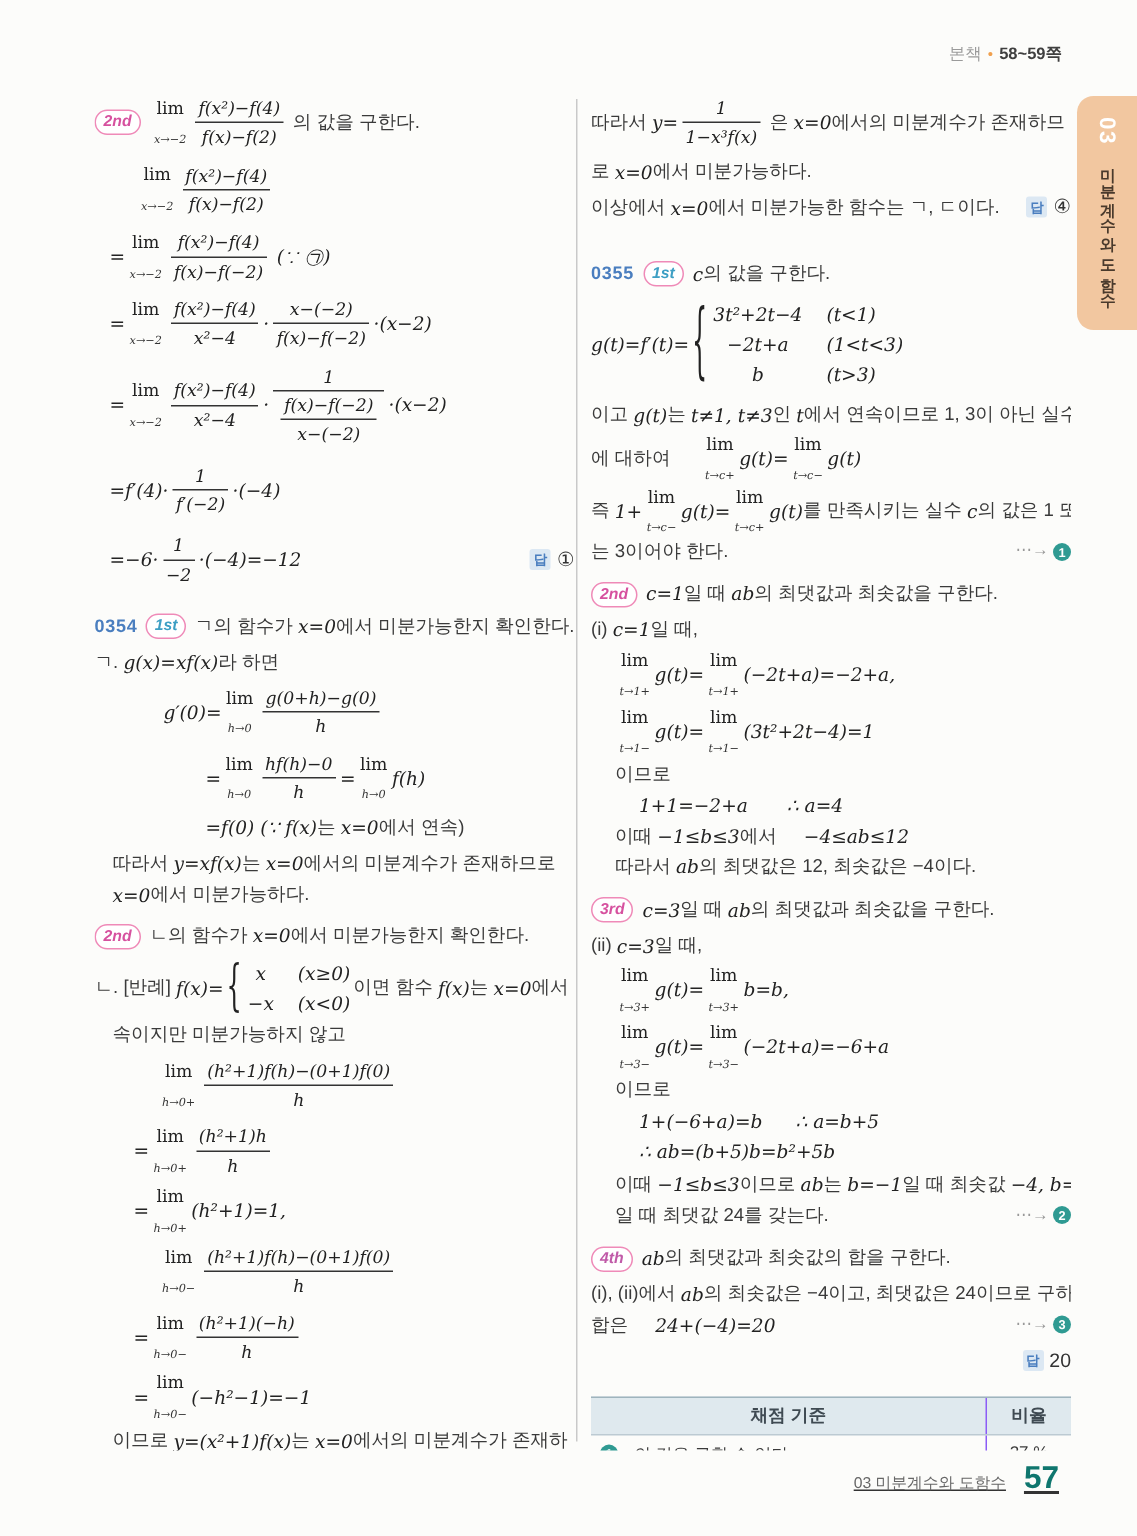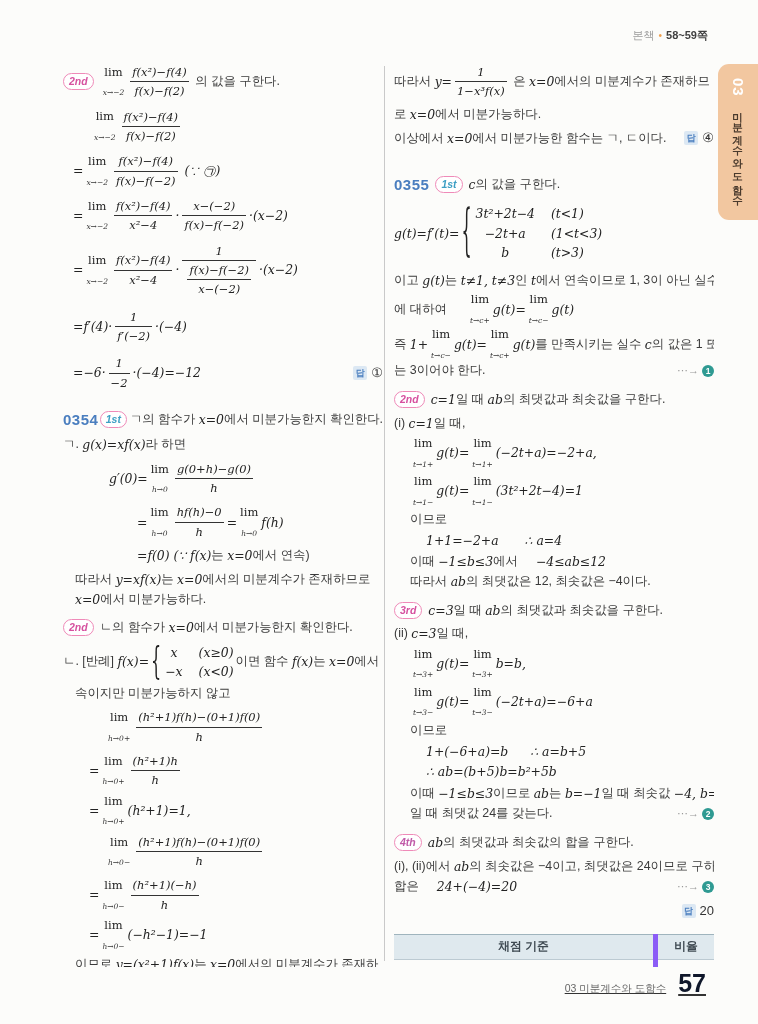--- a/index.html
+++ b/index.html
@@ -32,43 +32,43 @@
   .frac .m{font-size:11.5px;}
   .frac-bar{align-self:stretch;height:1px;background:#333;margin:1px 0;}
   .cases{display:inline-flex;align-items:center;margin:0 2px;}
   .brace{font-family:"DejaVu Serif",serif;font-style:normal;font-weight:300;font-size:16px;display:inline-block;
          transform-origin:center;margin-right:4px;color:#222;}
   .cases-grid{display:grid;grid-template-columns:auto auto;column-gap:16px;row-gap:2px;align-items:center;}
   .case-expr{justify-self:center;}
   .case-cond{justify-self:start;}
   .badge{border:1px solid #ef8ab8;border-radius:9px;padding:0 5px 1px;font-size:10.5px;font-weight:bold;
          font-style:italic;line-height:1.35;display:inline-block;margin-right:2px;background:#fff;}
-  .pnum{color:#4a7ebf;font-weight:bold;font-size:15px;letter-spacing:0.5px;}
+  .pnum{color:#4a7ebf;font-weight:bold;font-size:12px;letter-spacing:0.5px;}
   .sp{display:inline-block;}
   .fill{flex:1;}
   .ansWrap{display:inline-flex;align-items:center;gap:4px;}
   .ansBox{display:inline-flex;align-items:center;justify-content:center;width:14px;height:14px;
           background:#dce8f3;color:#4a7ebf;font-size:9px;border-radius:2px;font-weight:bold;}
   .ansVal{font-size:13px;color:#333;}
   .arrowWrap{display:inline-flex;align-items:center;gap:3px;}
   .arrowDots{color:#999;font-size:11px;}
   .circleNum{display:inline-flex;flex:none;align-items:center;justify-content:center;width:12px;height:12px;
              border-radius:50%;background:#2f9a92;color:#fff;font-size:8.5px;font-weight:bold;}
   
   .rubric{width:100%;border-collapse:collapse;margin:14px 0 20px;font-size:11.3px;table-layout:fixed;}
   .rubric th{background:#dfe9ee;color:#3f4a52;padding:4px 6px;font-size:11.8px;font-weight:bold;
              border-top:1px solid #9fb4bd;border-bottom:1px solid #bccad2;}
   .rubric td{padding:5px 6px;border-bottom:1px solid #dcdcdc;color:#3a3a3a;vertical-align:middle;}
   .rubric tr:last-child td{border-bottom:1px solid #9fb4bd;}
-  .rubric .ratio{width:44px;text-align:center;border-left:5px solid #8b5cf6;}
+  .rubric .ratio{width:44px;text-align:center;border-left:1px solid #8b5cf6;}
   .crit-cell{display:flex;align-items:center;gap:5px;white-space:normal;}
   
   .footer{position:absolute;bottom:26px;right:52px;display:flex;align-items:baseline;gap:12px;text-decoration:underline;}
   .footer-ch{font-size:10.5px;color:#666;}
-  .footer-pg{font-size:25px;font-weight:bold;color:#0f172a;}
+  .footer-pg{font-size:21px;font-weight:bold;color:#0f766e;}
 </style>
 </head>
 <body>
 
 <div class="page">
   <div class="hdr"><span class="hdr-label">본책</span><span class="hdr-bullet">•</span><span class="hdr-pages">58~59쪽</span></div>
 
   <div class="side-tab">
     <span class="tab-num">03</span>
     <span class="tab-title">미분계수와 도함수</span>

